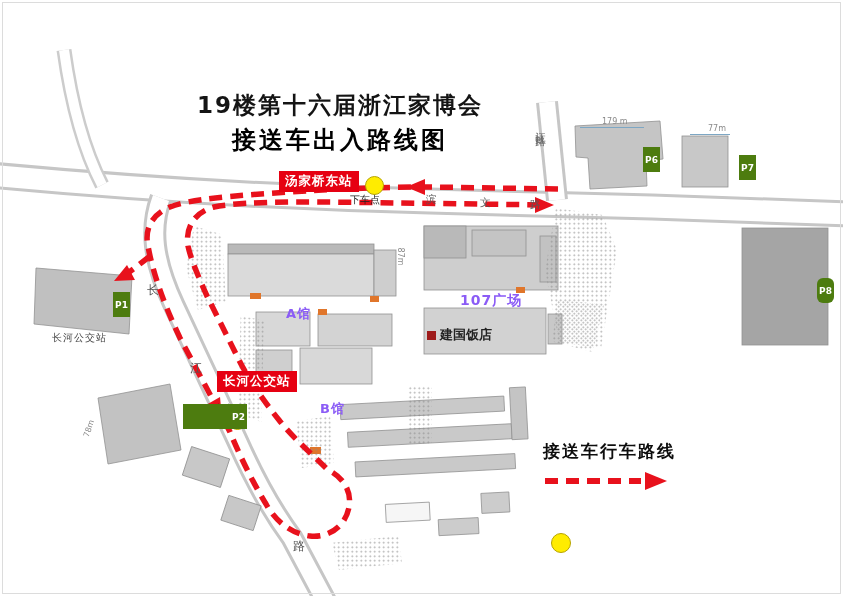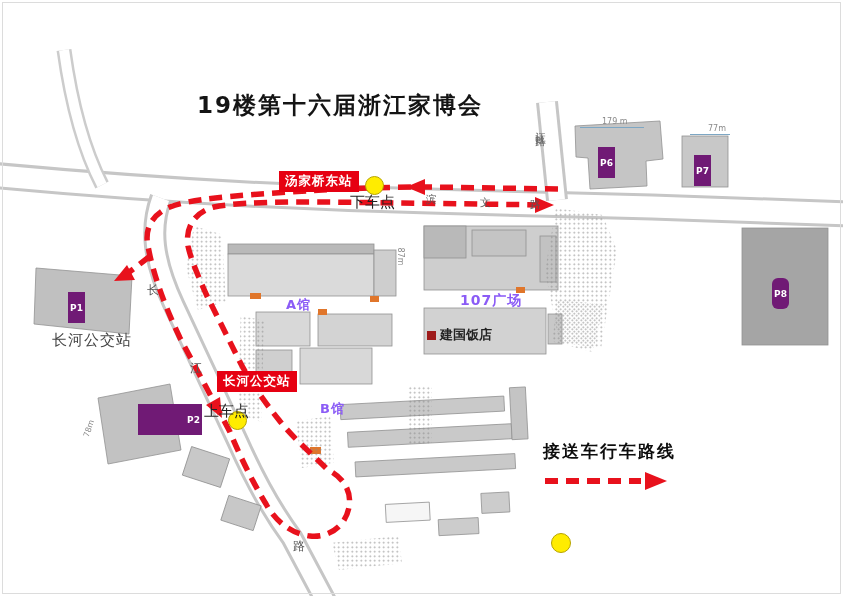--- a/index.html
+++ b/index.html
@@ -8,25 +8,25 @@
   .layer{position:absolute;left:0;top:0;width:843px;height:596px;}
   .veg{position:absolute;background-image:radial-gradient(#8a8a8a 0.8px,transparent 1px);
        background-size:4.5px 4.5px;opacity:.7;}
   .t{position:absolute;color:#111;white-space:nowrap;}
   .title1{left:150px;top:90px;width:380px;text-align:center;font-size:23px;font-weight:600;letter-spacing:2px;color:#141414;}
   .title2{left:150px;top:124px;width:380px;text-align:center;font-size:24px;font-weight:800;letter-spacing:3px;color:#000;}
   .redbox{position:absolute;background:#e60012;color:#fff;font-size:12.5px;font-weight:700;
           padding:2px 6px;letter-spacing:1px;white-space:nowrap;}
   .dot{position:absolute;width:19px;height:19px;border-radius:50%;background:#ffec00;
        border:1px solid #b7a400;box-sizing:border-box;}
-  .tiny{position:absolute;font-size:15px;color:#222;white-space:nowrap;}
+  .tiny{position:absolute;font-size:10px;color:#222;white-space:nowrap;}
   .bl{position:absolute;font-size:13px;color:#8b5cf6;font-weight:600;letter-spacing:1px;white-space:nowrap;margin-top:44px;}
   .bold{font-weight:800;}
-  .pbox{position:absolute;width:17px;height:31px;background:#701a75;color:#fff;font-size:9px;
-        font-weight:700;display:flex;align-items:center;justify-content:center;}
+  .pbox{position:absolute;width:17px;height:25px;background:#4d7c0f;color:#fff;font-size:9px;
+        font-weight:700;display:flex;align-items:center;justify-content:center;margin-left:45px;}
   .roadchar{position:absolute;font-size:10.5px;color:#555;}
   .vroad{position:absolute;writing-mode:vertical-rl;font-size:10.5px;color:#666;letter-spacing:2px;}
   .meas{position:absolute;font-size:8px;color:#8a8a8a;white-space:nowrap;}
   .mline{position:absolute;height:1px;background:#7da7c4;}
   .legend-label{position:absolute;font-size:17px;font-weight:700;color:#0d0d0d;letter-spacing:2px;white-space:nowrap;}
   .hotel{position:absolute;left:427px;top:326px;display:flex;align-items:center;gap:4px;
          font-size:13px;font-weight:700;color:#222;}
   .hotel .logo{width:9px;height:9px;background:#9e1b1b;display:inline-block;}
   .frame{position:absolute;left:2px;top:2px;right:2px;bottom:2px;border:1px solid #dcdcdc;pointer-events:none;}
 </style>
@@ -100,30 +100,31 @@
     <path d="M 150,256 C 140,264 131,271 122,277" fill="none" stroke="#e8111c" stroke-width="5.5" stroke-dasharray="13 8"></path>
     <g fill="#e8111c">
       <polygon points="406,187 425,179 425,195"></polygon>
       <polygon points="114,281 127,265 135,280"></polygon>
       <polygon points="222,418 206,405 220,397"></polygon>
       <polygon points="554,205 535,197 535,213"></polygon>
     </g>
   </svg>
 
   <div class="t title1">19楼第十六届浙江家博会</div>
+  <div class="t title2">接送车出入路线图</div>
 
   <div class="redbox" style="left:279px;top:171px;">汤家桥东站</div>
   <div class="redbox" style="left:217px;top:371px;">长河公交站</div>
 
   <div class="dot" style="left:365px;top:176px;"></div>
   <div class="tiny" style="left:350px;top:193px;">下车点</div>
   <div class="dot" style="left:228px;top:411px;"></div>
   <div class="tiny" style="left:204px;top:402px;">上车点</div>
 
-  <div class="bl" style="left:286px;top:252px;">A馆</div>
+  <div class="bl" style="left:286px;top:261px;">A馆</div>
   <div class="bl" style="left:320px;top:356px;">B馆</div>
   <div class="bl bold" style="left:460px;top:248px;font-size:14px;">107广场</div>
   <div class="hotel">
     <span class="logo"></span>
     <span>建国饭店</span>
   </div>
   <div class="tiny" style="left:52px;top:331px;letter-spacing:1px;color:#444;">长河公交站</div>
 
   <div class="pbox" style="left:68px;top:292px;">P1</div>
   <div class="pbox" style="left:138px;top:404px;padding-left:47px;">P2</div>

